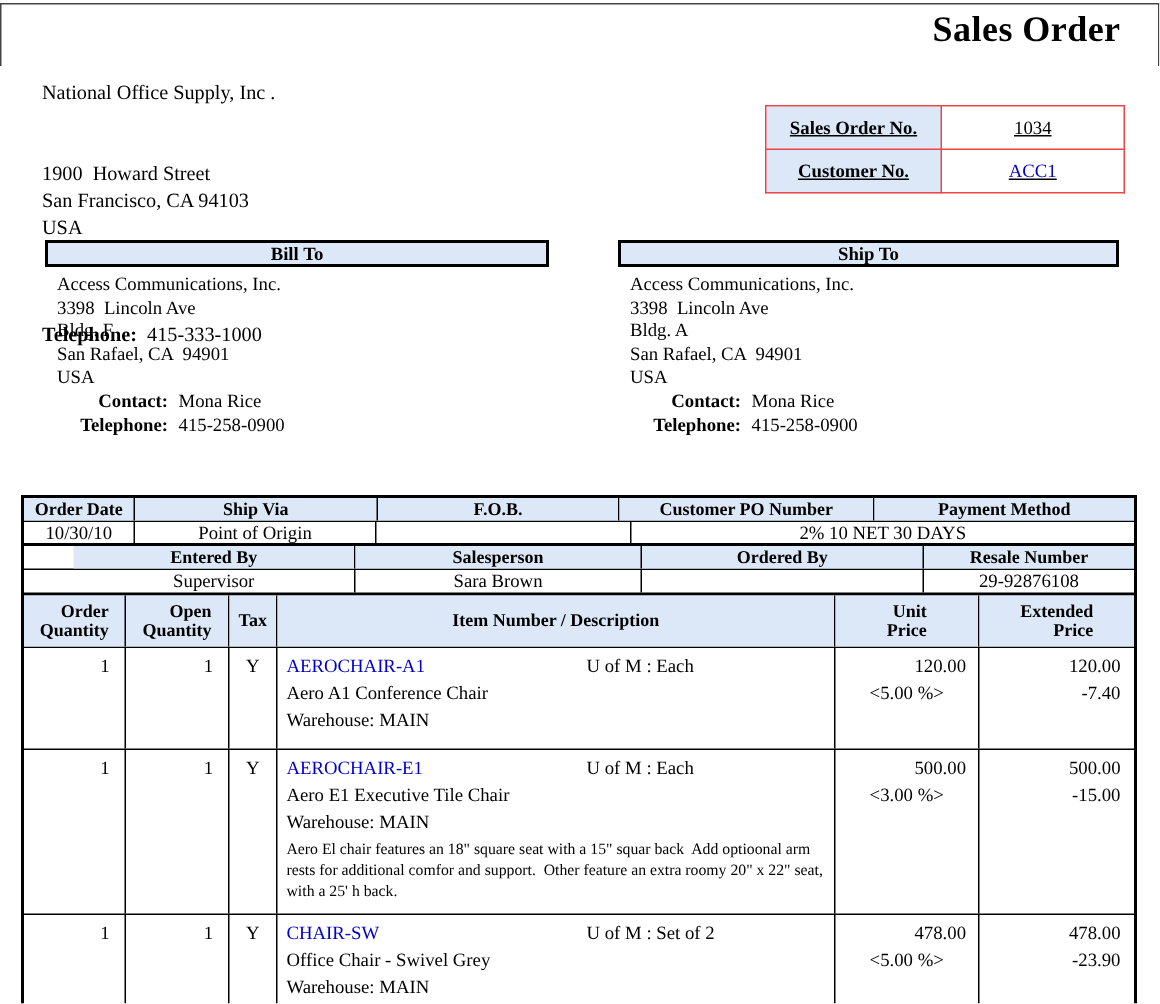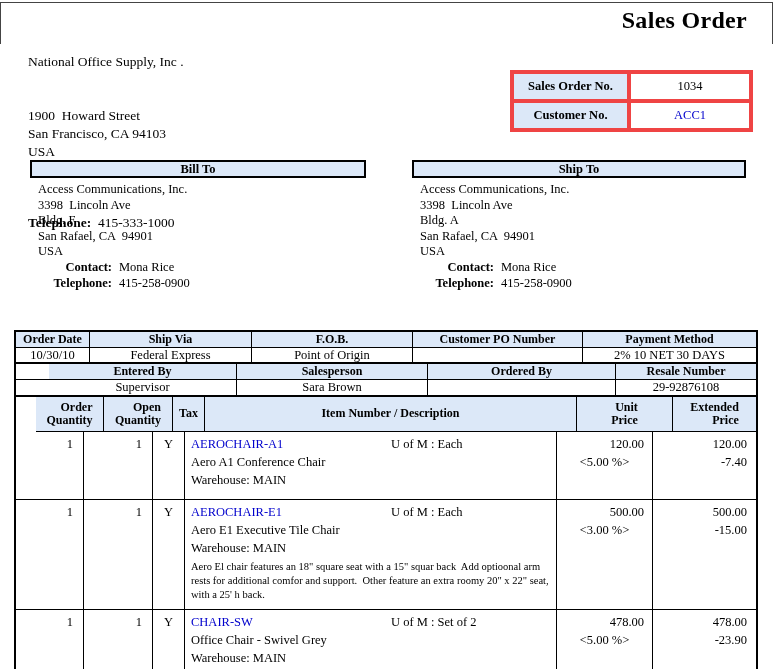--- a/index.html
+++ b/index.html
@@ -15,21 +15,21 @@
   
   .company { position:absolute; left:28px; top:17px; font-size:13.5px; line-height:18px; white-space:pre-wrap; }
   .company .tel-line { margin-top:17px; }
   .bold { font-weight:bold; }
 
   
   .title { position:absolute; top:7px; right:26px; font-size:24px; font-weight:bold; letter-spacing:0.3px; }
 
   
   .so-table { position:absolute; left:510px; top:70px; border-collapse:collapse; }
-  .so-table td { border:4px solid #ef4444; height:29px; text-align:center; font-size:12.5px; }
+  .so-table td { border:1px solid #ef4444; height:29px; text-align:center; font-size:12.5px;text-decoration:underline; }
   .so-table td.lbl { width:117px; background:var(--hdr-bg); font-weight:bold; }
   .so-table td.val { width:122px; }
   .link { color:var(--link); text-decoration:none; cursor:pointer; }
 
   
   .addr-panel { position:absolute; top:160px; }
   .addr-panel.bill { left:30px; width:336px; }
   .addr-panel.ship { left:412px; width:334px; }
   .addr-bar { border:2px solid #000; background:var(--hdr-bg); font-weight:bold; font-size:12.5px;
               text-align:center; height:18px; line-height:14px; }
@@ -44,21 +44,21 @@
   .trow { display:flex; border-bottom:1px solid #000; }
   .trow.sep { border-bottom:2px solid #000; }
   .trow:last-child { border-bottom:none; }
   .tcell { border-right:1px solid #000; overflow:hidden; }
   .tcell:last-child { border-right:none; }
   .hcell { background:var(--hdr-bg); font-weight:bold; font-size:12px; line-height:13.5px;
            display:flex; align-items:center; justify-content:center; text-align:right; white-space:pre-line; }
   .vcell { font-size:12.5px; display:flex; align-items:center; justify-content:center; text-align:center; }
   .ir { height:16px; }
   .ir2 { height:17px; }
-  .ihdr { height:35px;margin-left:20px; }
+  .ihdr { height:35px; }
 
   
   .c1a{width:74px;} .c1b{width:162px;} .c1c{width:161px;} .c1d{width:170px;} .c1e{flex:1;}
   
   .c2a{width:188px;margin-left:33px;} .c2b{width:191px;} .c2c{width:188px;} .c2d{flex:1;}
   
   .ca{width:68px;} .cb{width:69px;} .cc{width:32px;} .cd{width:372px;} .ce{width:96px;} .cf{flex:1;}
 
   .item-row .tcell { font-size:12.5px; line-height:18px; padding-top:3px; }
   .qty { text-align:right; padding-right:10px; }
@@ -139,21 +139,20 @@
     <div class="trow ir">
       <div class="tcell hcell c1a">Order Date</div>
       <div class="tcell hcell c1b">Ship Via</div>
       <div class="tcell hcell c1c">F.O.B.</div>
       <div class="tcell hcell c1d">Customer PO Number</div>
       <div class="tcell hcell c1e">Payment Method</div>
     </div>
 
     <div class="trow ir sep">
       <div class="tcell vcell c1a">10/30/10</div>
-      <div class="tcell vcell c1b">Federal Express</div>
       <div class="tcell vcell c1c">Point of Origin</div>
       <div class="tcell vcell c1d"></div>
       <div class="tcell vcell c1e">2% 10 NET 30 DAYS</div>
     </div>
 
     <div class="trow ir">
       <div class="tcell hcell c2a">Entered By</div>
       <div class="tcell hcell c2b">Salesperson</div>
       <div class="tcell hcell c2c">Ordered By</div>
       <div class="tcell hcell c2d">Resale Number</div>

